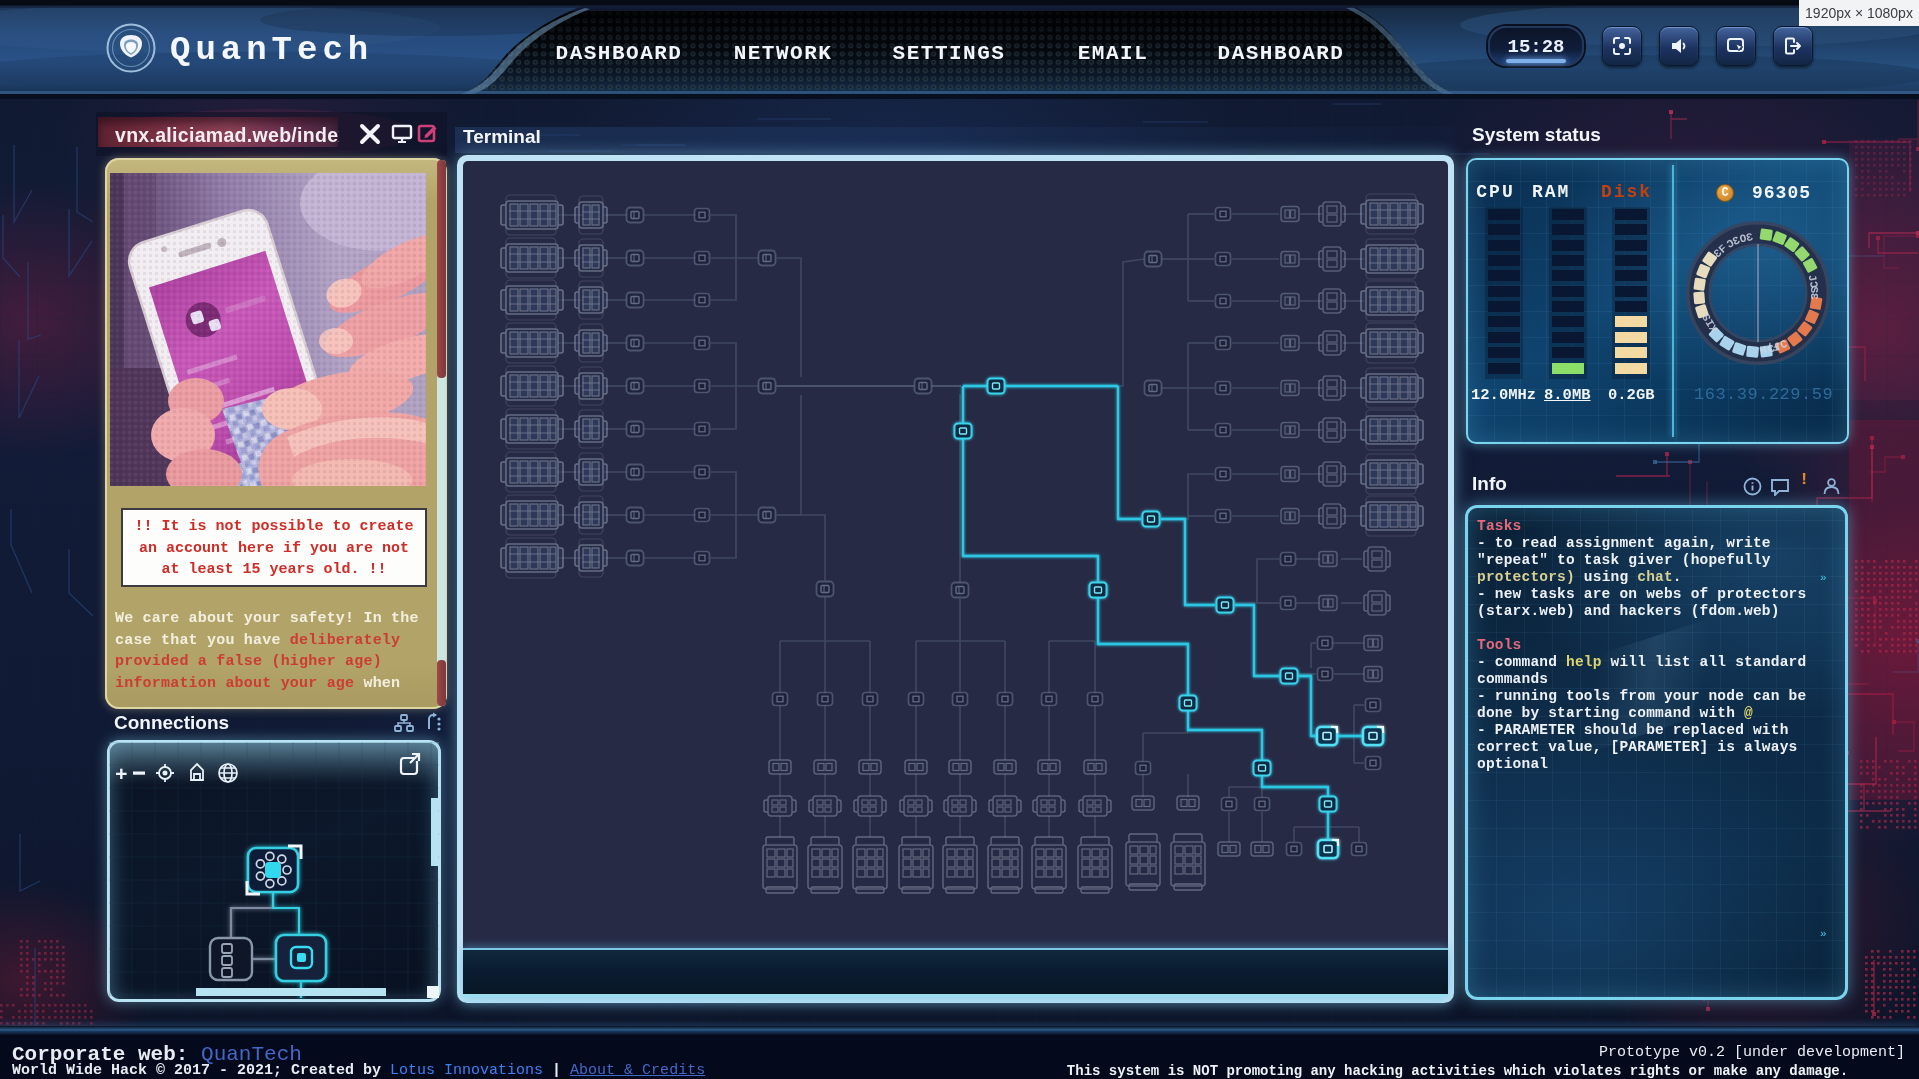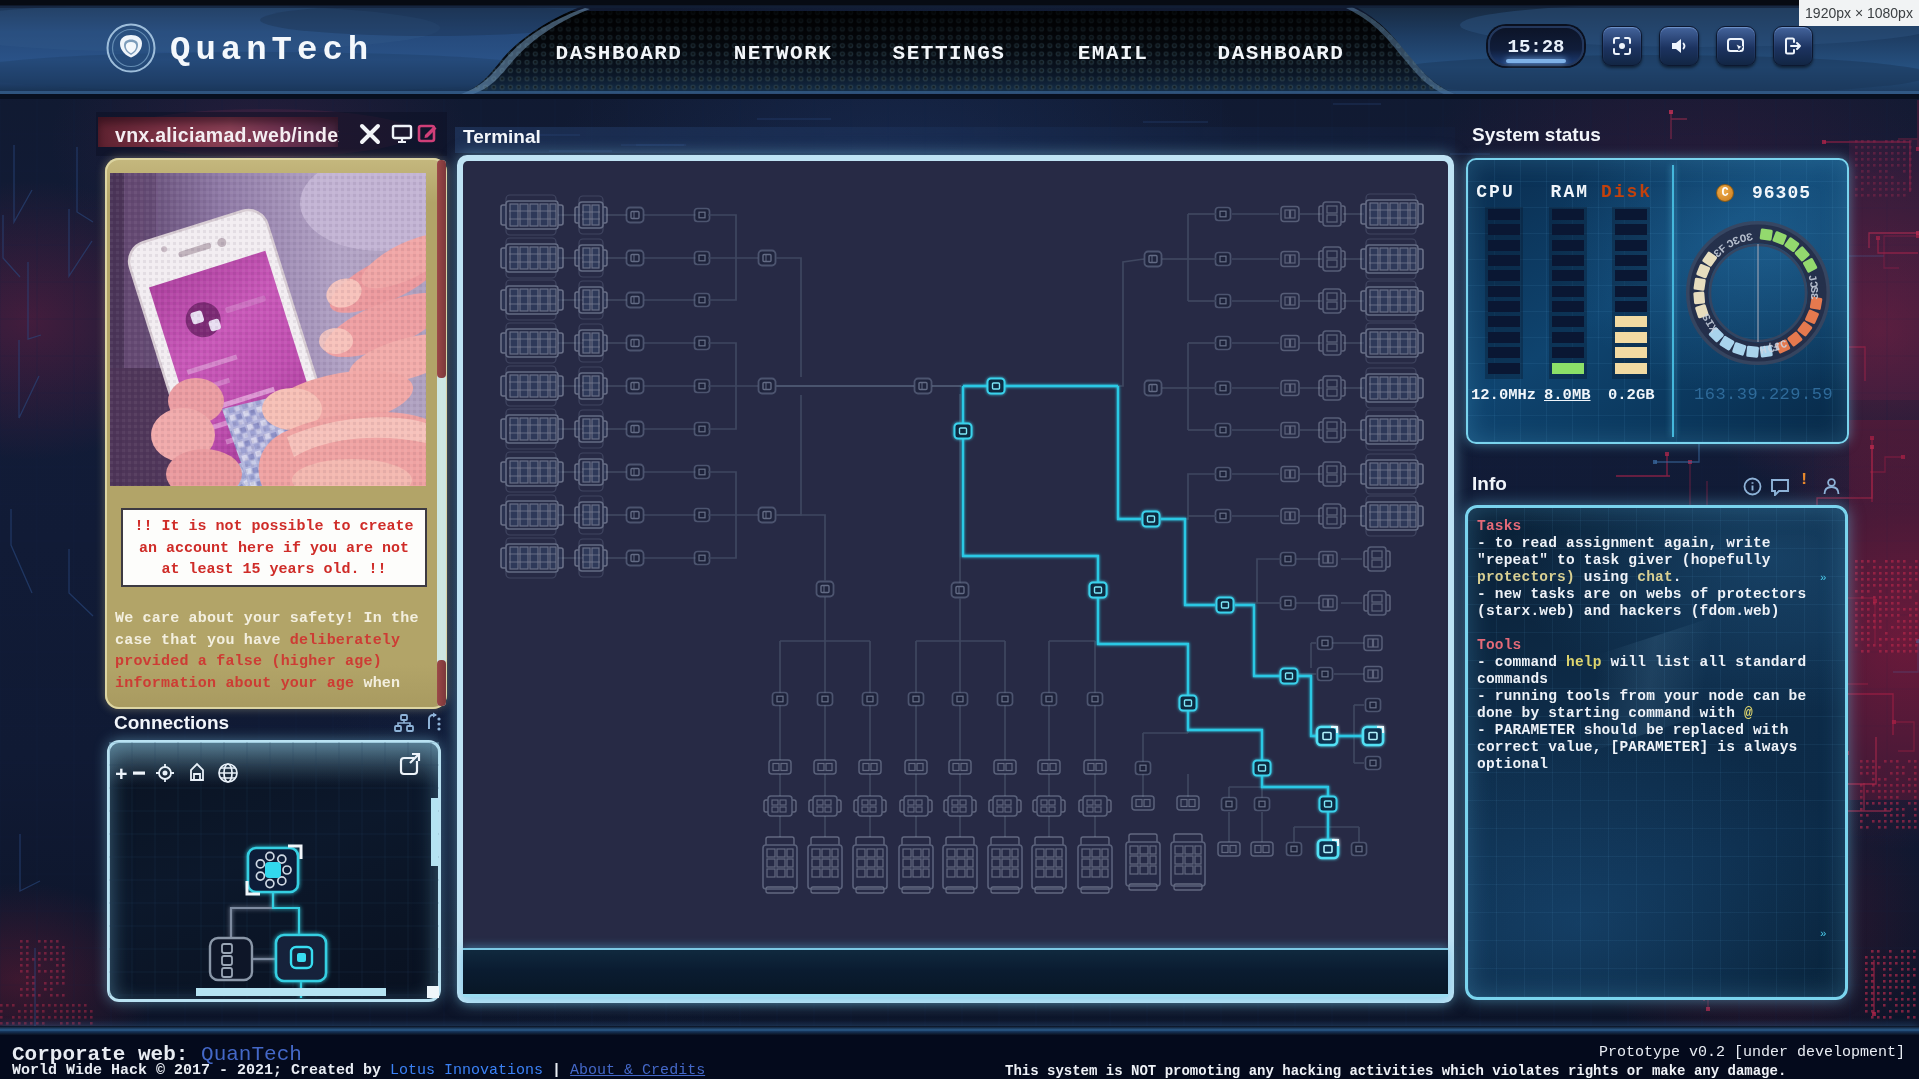--- a/index.html
+++ b/index.html
@@ -1762,21 +1762,21 @@
 <div class="abs" style="left:1472px;top:124px;font-size:19px;font-weight:bold;color:#f2f5fa;">System status</div>
 
 <div class="abs" style="left:1466px;top:158px;width:383px;height:286px;border-radius:10px;border:2.5px solid #7ad4ee;box-shadow:0 0 12px rgba(110,205,240,.5), inset 0 0 26px rgba(100,195,240,.25);background:
 repeating-linear-gradient(0deg, rgba(90,170,220,.09) 0 1px, rgba(0,0,0,0) 1px 26px),
 repeating-linear-gradient(90deg, rgba(90,170,220,.09) 0 1px, rgba(0,0,0,0) 1px 26px),
 radial-gradient(220px 150px at 80% 32%, rgba(60,150,210,.3), rgba(0,0,0,0)),
 linear-gradient(145deg,#0a2c4e 0%,#0f446f 45%,#0b375c 75%,#082846 100%);"></div>
 <div class="abs" style="left:1672px;top:165px;width:2px;height:272px;background:#45b8dc;box-shadow:0 0 6px rgba(90,200,235,.8);"></div>
 
 <div class="abs mono" style="left:1467px;top:182px;width:57px;text-align:center;font-size:18px;font-weight:bold;color:#f0f5fa;letter-spacing:2px;">CPU</div>
-<div class="abs mono" style="left:1532px;top:182px;width:57px;text-align:right;font-size:18px;font-weight:bold;color:#f0f5fa;letter-spacing:2px;">RAM</div>
+<div class="abs mono" style="left:1532px;top:182px;width:57px;text-align:left;font-size:18px;font-weight:bold;color:#f0f5fa;letter-spacing:2px;">RAM</div>
 <div class="abs mono" style="left:1598px;top:182px;width:57px;text-align:center;font-size:18px;font-weight:bold;color:#c2410c;letter-spacing:2px;">Disk</div>
 <div class="abs" style="left:1485px;top:207px;width:38px;height:172px;background:rgba(8,22,44,.35);"></div>
     <div class="abs" style="left:1488px;top:209px;width:32px;height:11px;background:#0a1733;"></div>
     <div class="abs" style="left:1488px;top:224.35px;width:32px;height:11px;background:#0a1733;"></div>
     <div class="abs" style="left:1488px;top:239.7px;width:32px;height:11px;background:#0a1733;"></div>
     <div class="abs" style="left:1488px;top:255.04999999999998px;width:32px;height:11px;background:#0a1733;"></div>
     <div class="abs" style="left:1488px;top:270.4px;width:32px;height:11px;background:#0a1733;"></div>
     <div class="abs" style="left:1488px;top:285.75px;width:32px;height:11px;background:#0a1733;"></div>
     <div class="abs" style="left:1488px;top:301.1px;width:32px;height:11px;background:#0a1733;"></div>
     <div class="abs" style="left:1488px;top:316.45000000000005px;width:32px;height:11px;background:#0a1733;"></div>
@@ -1932,14 +1932,14 @@
 <div class="abs mono" style="left:1477px;top:518px;width:360px;font-size:14.5px;font-weight:bold;line-height:17px;color:#eef2f8;letter-spacing:0.2px;"><span style="color:#e56a78">Tasks</span><br>- to read assignment again, write<br>"repeat" to task giver (hopefully<br><span style="color:#d8cf92">protectors)</span> using <span style="color:#d8cf92">chat</span>.<br>- new tasks are on webs of protectors<br>(starx.web) and hackers (fdom.web)<br><br><span style="color:#e56a78">Tools</span><br>- command <span style="color:#ddd46e">help</span> will list all standard<br>commands<br>- running tools from your node can be<br>done by starting command with <span style="color:#ddd46e">@</span><br>- PARAMETER should be replaced with<br>correct value, [PARAMETER] is always<br>optional</div>
 <div class="abs mono" style="left:1820px;top:572px;font-size:11px;color:#49c8e8;">»</div>
 <div class="abs mono" style="left:1820px;top:928px;font-size:11px;color:#49c8e8;">»</div>
 
 <div class="abs" style="left:0;top:1026px;width:1919px;height:9px;background:linear-gradient(180deg,#0a101f,#2c5d8c 45%,#17365c 60%,#0a101f);box-shadow:0 0 8px rgba(70,130,190,.5);"></div>
 
 <div class="abs" style="left:0;top:1035px;width:1919px;height:44px;background:#040a1c;"></div>
 <div class="abs mono" style="left:12px;top:1043px;font-size:21px;font-weight:bold;color:#e8ecf2;">Corporate web: <span style="color:#4468c8;font-weight:normal;">QuanTech</span></div>
 <div class="abs mono" style="left:12px;top:1062px;font-size:15px;font-weight:bold;color:#e8ecf2;">World Wide Hack © 2017 - 2021; Created by <span style="color:#3b82f6;font-weight:normal;">Lotus Innovations</span> | <span style="color:#4468c8;font-weight:normal;text-decoration:underline;">About &amp; Credits</span></div>
 <div class="abs mono" style="left:1105px;top:1044px;width:800px;text-align:right;font-size:15px;color:#e9edf4;">Prototype v0.2 [under development]</div>
-<div class="abs mono" style="left:1005px;top:1063px;width:905px;text-align:left;font-size:14px;font-weight:bold;color:#eef1f6;">This system is NOT promoting any hacking activities which violates rights or make any damage.</div>
+<div class="abs mono" style="left:1005px;top:1063px;width:905px;text-align:center;font-size:14px;font-weight:bold;color:#eef1f6;">This system is NOT promoting any hacking activities which violates rights or make any damage.</div>
 
 </div>
 </body></html>

